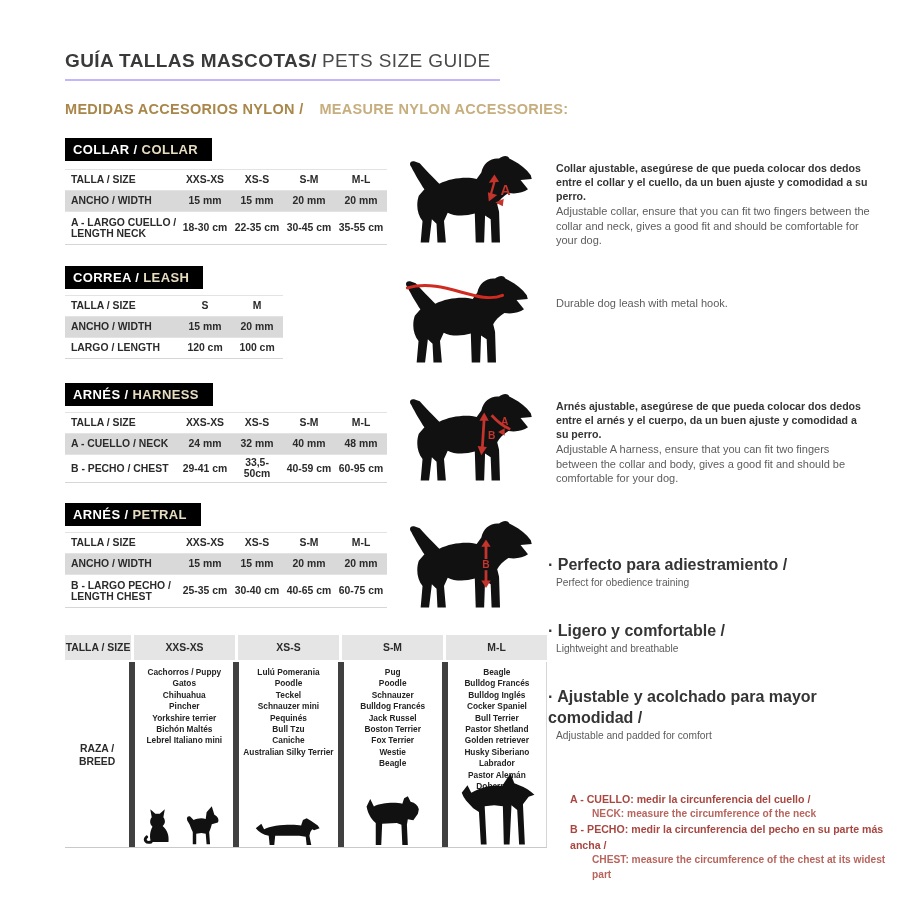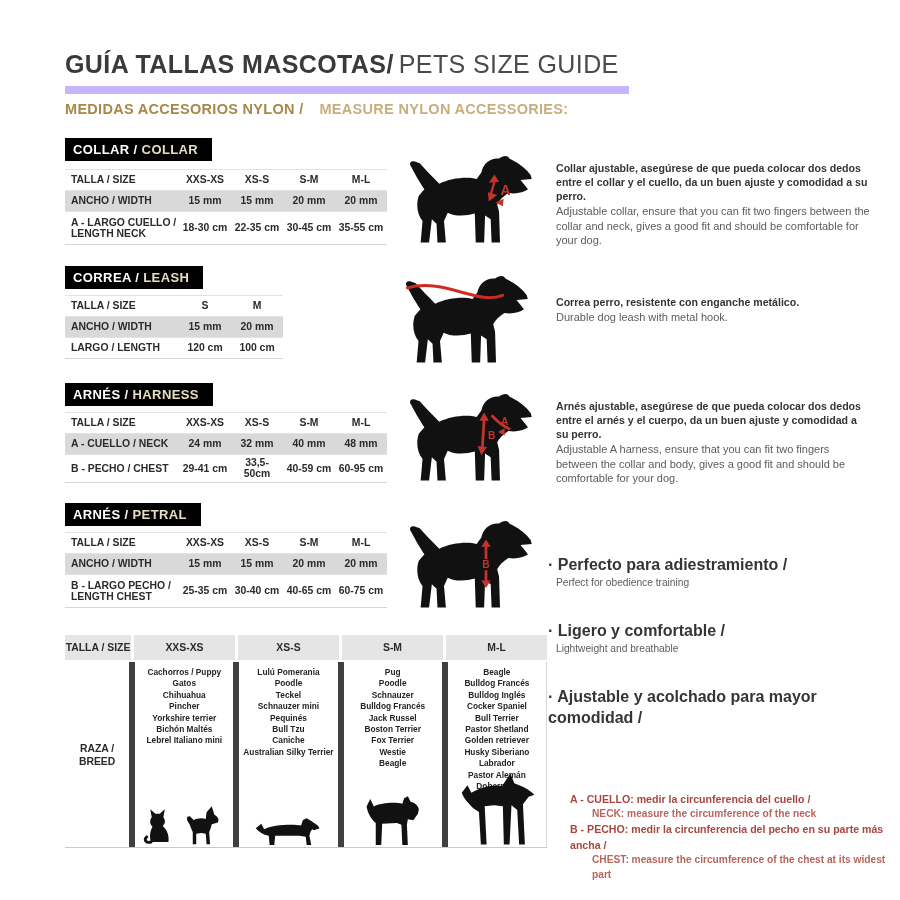--- a/index.html
+++ b/index.html
@@ -1,22 +1,22 @@
 <!DOCTYPE html>
 <html><head>
 <meta charset="utf-8">
 <style>
   html,body{margin:0;padding:0;background:#fff;}
   .page{position:relative;width:900px;height:900px;background:#fff;overflow:hidden;
         font-family:"Liberation Sans",sans-serif;color:#2e2e2e;}
 
   
   .title{position:absolute;left:65px;top:50px;display:inline-block;
-         font-size:25px;font-weight:700;letter-spacing:.4px;color:#3a3a3a;
-         border-bottom:8px solid #c4b5fd;padding:0 10px 7px 0;white-space:nowrap;}
+         font-size:19px;font-weight:700;letter-spacing:.4px;color:#3a3a3a;
+         border-bottom:2px solid #c4b5fd;padding:0 10px 7px 0;white-space:nowrap;}
   .title .en{font-weight:400;color:#4a4a4a;margin-left:5px;}
   .subtitle{position:absolute;left:65px;top:101px;font-size:14.5px;font-weight:700;
             letter-spacing:.3px;color:#a9874a;white-space:nowrap;}
   .subtitle .en{color:#c7ae7e;margin-left:16px;}
 
   
   .badge{position:absolute;background:#000000;color:#fff;font-size:13px;font-weight:700;
          letter-spacing:.4px;padding:4px 14px 4px 8px;white-space:nowrap;}
   .badge .en{color:#e6dcc0;margin-left:4px;}
 
@@ -149,21 +149,20 @@
           <td class="val">120 cm</td>
           <td class="val">100 cm</td>
         </tr>
   </tbody>
     </table>
   <svg class="dogfig" style="left:398px;top:272px" width="140" height="98" viewBox="0 0 150 105">
     <use href="#dogbody"></use>
     <path d="M112,25 C85,36 50,6 10,17" fill="none" stroke="#d02b20" stroke-width="3.2" stroke-linecap="round"></path>
   </svg>
   <div class="desc" style="left:556px;top:296px">
-    <div class="es">Correa perro, resistente con enganche metálico.</div>
     <div class="en">Durable dog leash with metal hook.</div>
   </div>
 
   <div class="badge" style="left:65px;top:383px">
     <span>ARNÉS /</span><span class="en">HARNESS</span>
   </div>
   <table class="sizetable" style="left:65px;top:412px">
     <tbody>
         <tr>
           <td class="lbl">TALLA / SIZE</td>
@@ -242,20 +241,21 @@
       <polygon fill="#c2342c" points="90,76 85,68 95,68"></polygon>
       <text x="90" y="55" font-size="11" font-weight="700" fill="#c2342c" text-anchor="middle">B</text>
     </g>
   </svg>
   <div class="bullets" style="left:548px;top:523px">
     <div class="es">· Perfecto para adiestramiento /</div>
     <div class="en">Perfect for obedience training</div>
     <div class="es">· Ligero y comfortable /</div>
     <div class="en">Lightweight and breathable</div>
     <div class="es">· Ajustable y acolchado para mayor comodidad /</div>
+    <div class="en">Adjustable and padded for comfort</div>
   </div>
 
   <div class="breed-table">
     <div class="bt-head">
       <div class="hc first">TALLA / SIZE</div>
       <div class="hc col">XXS-XS</div>
       <div class="hc col">XS-S</div>
       <div class="hc col">S-M</div>
       <div class="hc col">M-L</div>
     </div>

